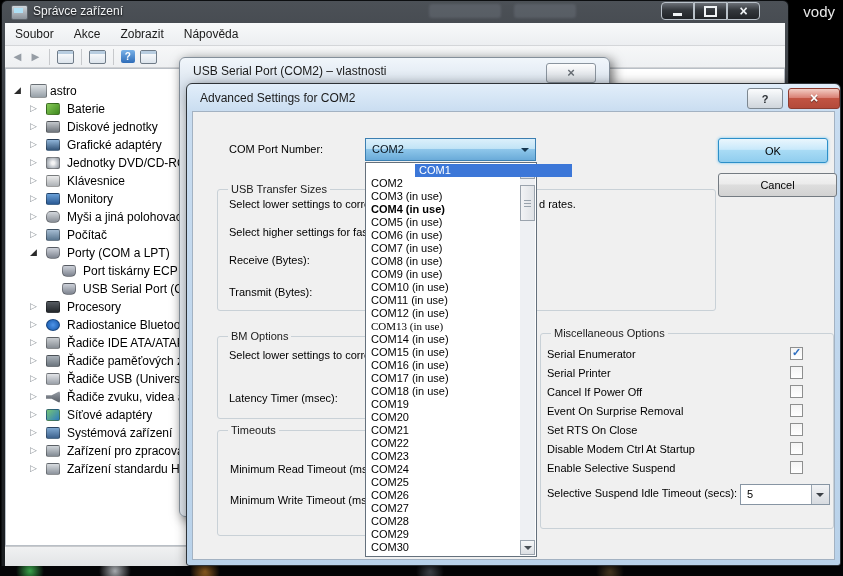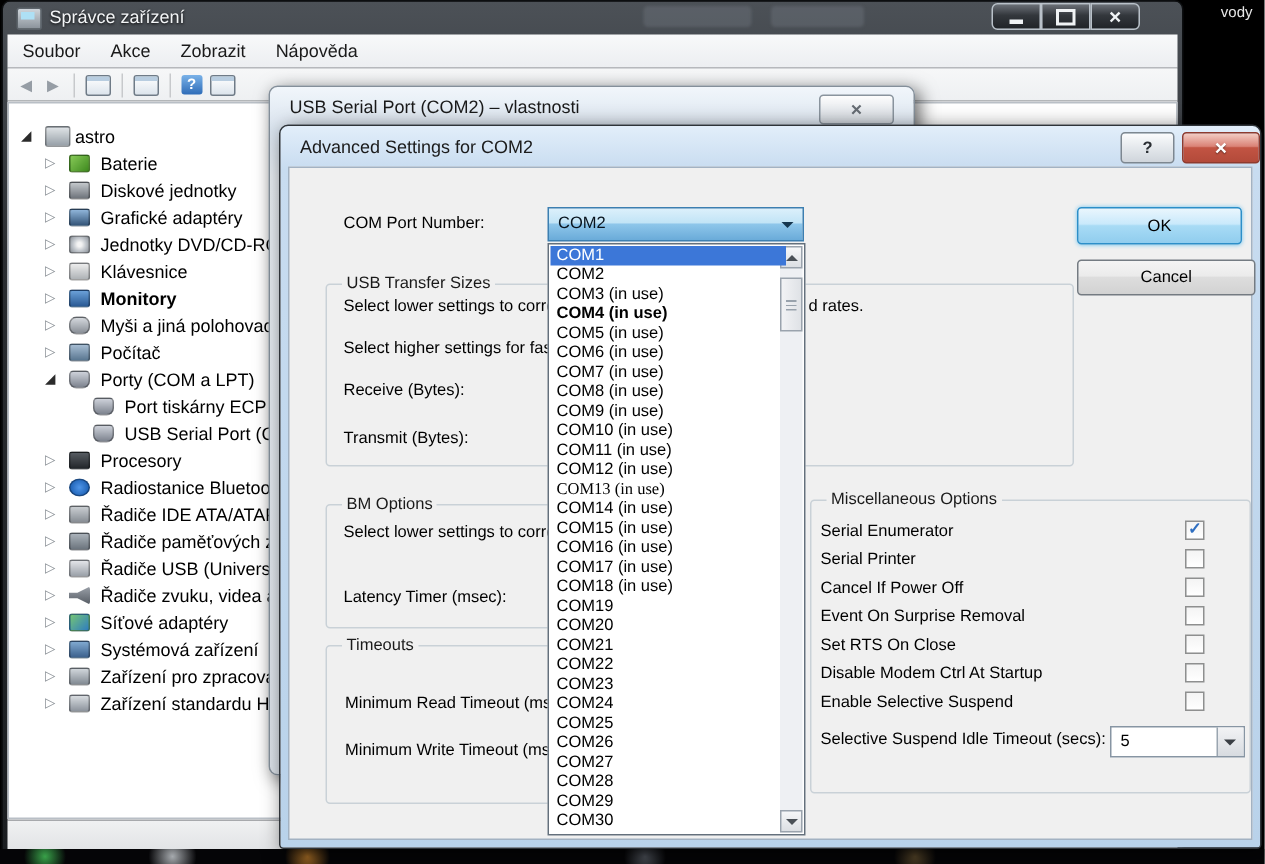--- a/index.html
+++ b/index.html
@@ -4,21 +4,21 @@
 <style>
   html,body{margin:0;padding:0;}
   body{
     width:843px;height:576px;position:relative;overflow:hidden;
     background:#000;font-family:"Liberation Sans",sans-serif;
     -webkit-font-smoothing:antialiased;
   }
   .abs{position:absolute;}
 
   
-  #desktop-side-text{right:8px;top:3px;color:#e8e8e8;font-size:10px;}
+  #desktop-side-text{right:8px;top:3px;color:#e8e8e8;font-size:15px;}
   .remnant{background:rgba(130,138,148,.28);border-radius:3px;filter:blur(1px);}
   #taskbar{left:0;top:566px;width:843px;height:10px;background:#050507;
     background-image:
       radial-gradient(circle at 30px 5px, rgba(70,200,90,.8), transparent 14px),
       radial-gradient(circle at 115px 5px, rgba(220,225,230,.75), transparent 16px),
       radial-gradient(circle at 205px 5px, rgba(230,150,50,.8), transparent 15px),
       radial-gradient(circle at 430px 5px, rgba(160,170,185,.5), transparent 14px),
       radial-gradient(circle at 610px 5px, rgba(200,160,90,.45), transparent 14px);
     z-index:3;}
 
@@ -227,21 +227,21 @@
         <span class="tlabel" style="left: 61px;">Jednotky DVD/CD-RO</span>
       </div>
       <div class="trow" style="top: 103px;">
         <span class="exp col" style="left: 24px;">▷</span>
         <span class="ticon ti-keyboard" style="left: 40px;"></span>
         <span class="tlabel" style="left: 61px;">Klávesnice</span>
       </div>
       <div class="trow" style="top: 121px;">
         <span class="exp col" style="left: 24px;">▷</span>
         <span class="ticon ti-monitor" style="left: 40px;"></span>
-        <span class="tlabel" style="left: 61px; font-weight: bold;">Monitory</span>
+        <span class="tlabel" style="left: 61px;">Monitory</span>
       </div>
       <div class="trow" style="top: 139px;">
         <span class="exp col" style="left: 24px;">▷</span>
         <span class="ticon ti-mouse" style="left: 40px;"></span>
         <span class="tlabel" style="left: 61px;">Myši a jiná polohovac</span>
       </div>
       <div class="trow" style="top: 157px;">
         <span class="exp col" style="left: 24px;">▷</span>
         <span class="ticon ti-computer-device" style="left: 40px;"></span>
         <span class="tlabel" style="left: 61px;">Počítač</span>
@@ -388,21 +388,21 @@
       <span class="val">5</span>
       <span class="dd-btn"></span>
     </div>
 
     <div class="abs" id="com-list">
       <div id="com-scroll">
         <div class="sb-btn sb-up"></div>
         <div id="sb-thumb"></div>
         <div class="sb-btn sb-down"></div>
       </div>
-    <div class="ditem sel" style="top: 1px;">COM1</div>
+    <div class="ditem sel" style="top: 1px; margin-left: 48px;">COM1</div>
         <div class="ditem" style="top: 14px;">COM2</div>
         <div class="ditem" style="top: 27px;">COM3 (in use)</div>
         <div class="ditem" style="top: 40px; font-weight: bold;">COM4 (in use)</div>
         <div class="ditem" style="top: 53px;">COM5 (in use)</div>
         <div class="ditem" style="top: 66px;">COM6 (in use)</div>
         <div class="ditem" style="top: 79px;">COM7 (in use)</div>
         <div class="ditem" style="top: 92px;">COM8 (in use)</div>
         <div class="ditem" style="top: 105px;">COM9 (in use)</div>
         <div class="ditem" style="top: 118px;">COM10 (in use)</div>
         <div class="ditem" style="top: 131px;">COM11 (in use)</div>

